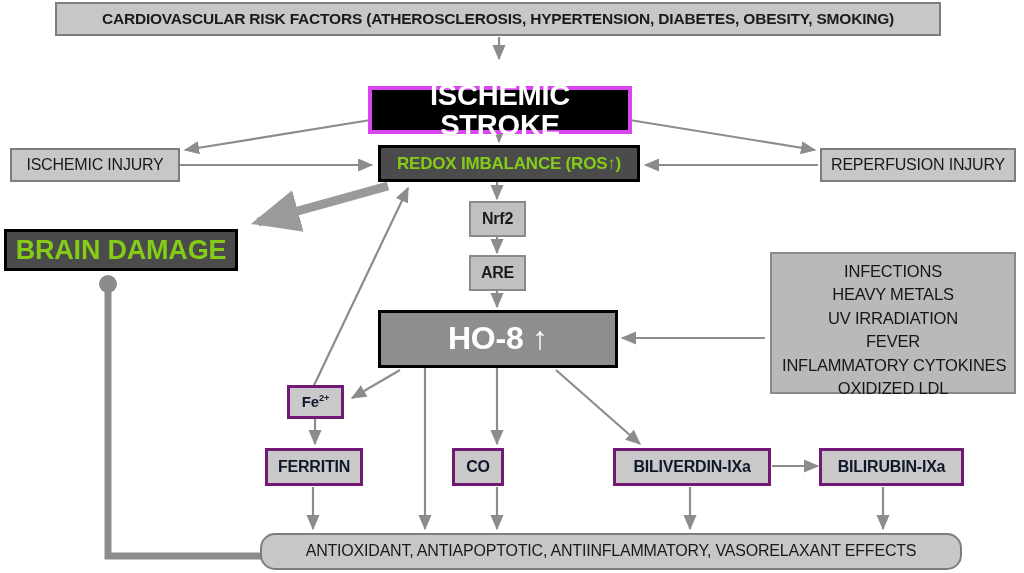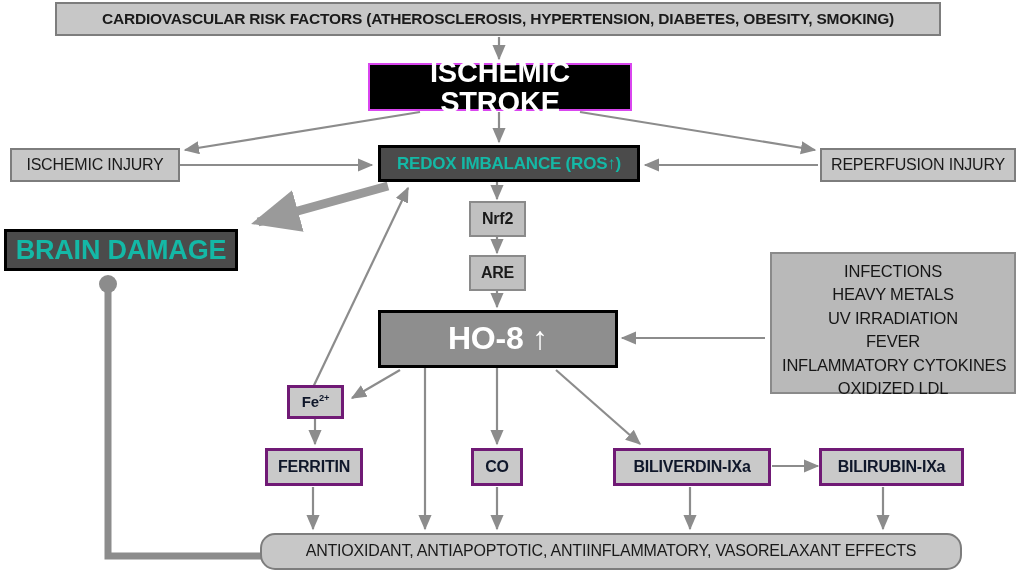--- a/index.html
+++ b/index.html
@@ -51,28 +51,29 @@
     font-weight: 700;
   }
   .style-lightgray-thin {
     background: #c0c0c0;
     border: 2px solid #8a8a8a;
     color: #1a1a1a;
     font-weight: 400;
   }
   .style-black {
     background: #000000;
-    border: 2px solid #d946ef;
+    border: 4px solid #d946ef;
     color: #ffffff;
     font-weight: 700;
+    margin-top: 23px;
   }
   .style-darkgray {
     background: #4b4b4b;
     border: 3px solid #000000;
-    color: #14b8a6;
+    color: #84cc16;
     font-weight: 700;
   }
   .style-midgray {
     background: #8e8e8e;
     border: 3px solid #000000;
     color: #ffffff;
     font-weight: 700;
   }
   .style-panel {
     background: #b9b9b9;
@@ -209,21 +210,21 @@
   </div>
 
   <div class="node style-lightgray-thick fs-fe" style="left:287px; top:385px; width:57px; height:34px;">
     <span><span>Fe</span><sup>2+</sup></span>
   </div>
 
   <div class="node style-lightgray-thick fs-chem" style="left:265px; top:448px; width:98px; height:38px;">
     <span>FERRITIN</span>
   </div>
 
-  <div class="node style-lightgray-thick fs-chem" style="left:471px; top:448px; width:52px; height:38px;text-align:center;">
+  <div class="node style-lightgray-thick fs-chem" style="left:452px; top:448px; width:52px; height:38px;text-align:center;">
     <span>CO</span>
   </div>
 
   <div class="node style-lightgray-thick fs-chem" style="left:613px; top:448px; width:158px; height:38px;">
     <span>BILIVERDIN-IXa</span>
   </div>
 
   <div class="node style-lightgray-thick fs-chem" style="left:819px; top:448px; width:145px; height:38px;">
     <span>BILIRUBIN-IXa</span>
   </div>

